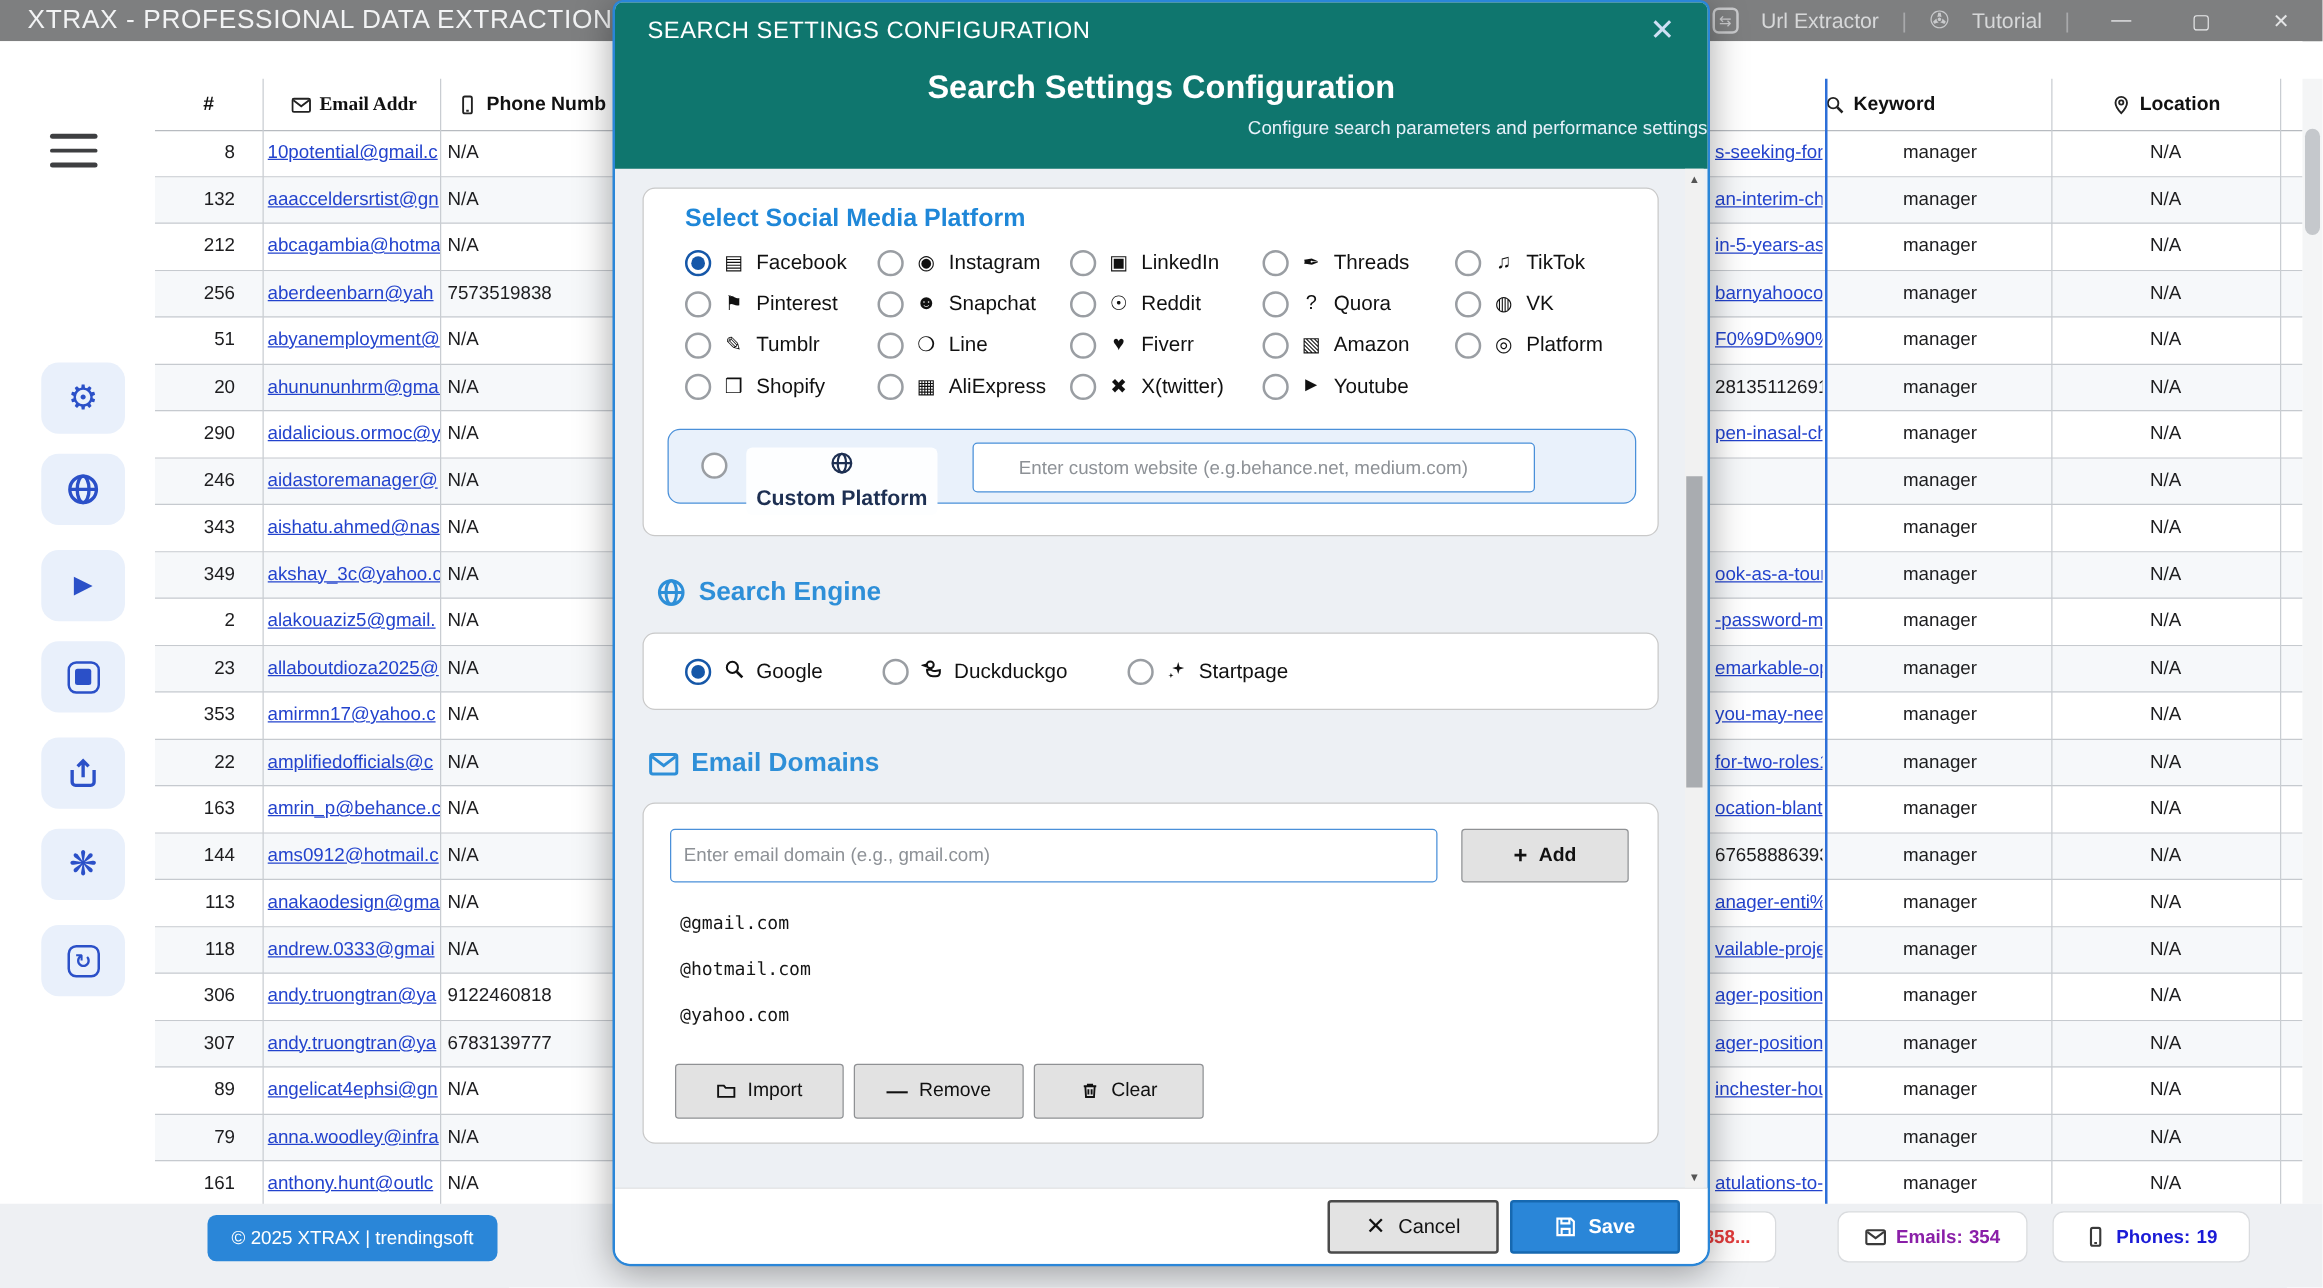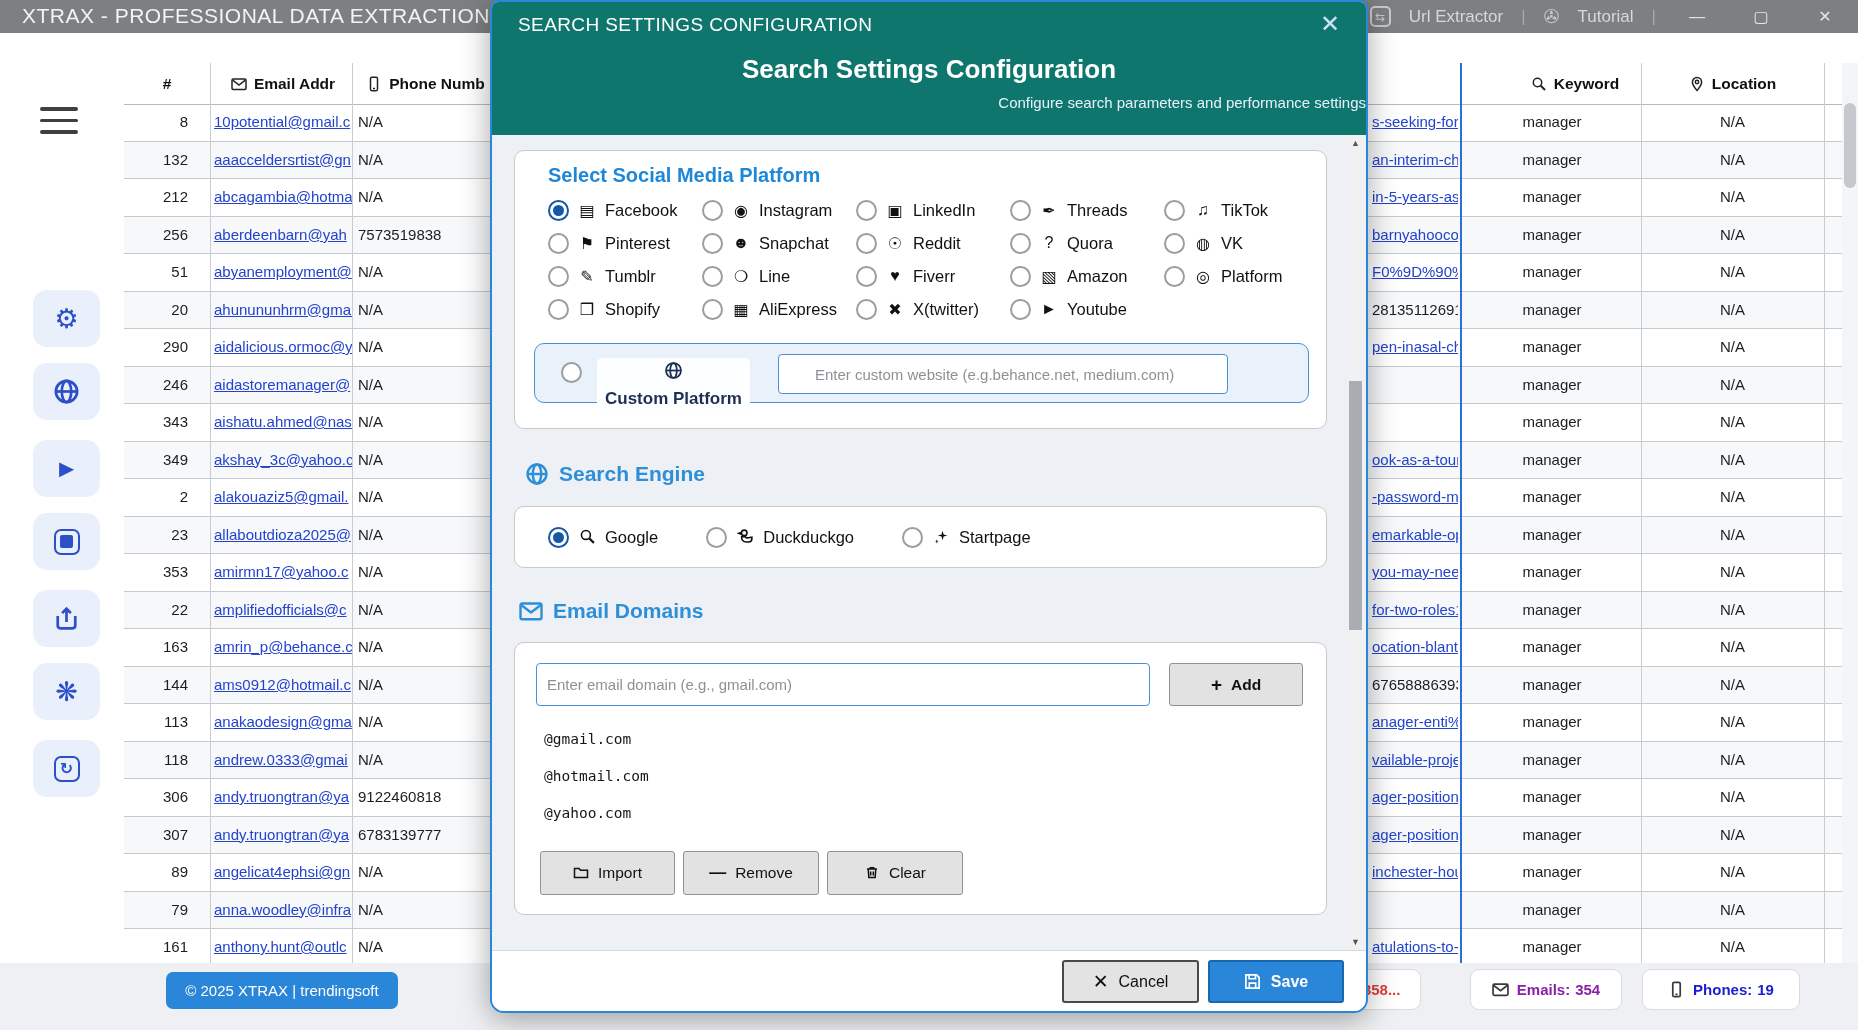--- a/index.html
+++ b/index.html
@@ -149,35 +149,35 @@
       <div class="side-btn" style="top: 707px;">
         <span class="sync-outer">↻</span>
       </div>
     </div>
 </div>
 
 <div id="table-region">
   <div class="thead-cell" style="left:0;width:86px;">
       <span>#</span>
     </div>
-  <div class="thead-cell" style="left:90px;width:138px;">
+  <div class="thead-cell" style="left:90px;width:138px;font-family:Liberation Serif, serif;">
     <svg viewBox="0 0 16 16">
         <rect x="1" y="3" width="14" height="10.5" rx="1.2"></rect>
         <path d="M1.7 4.2 8 9l6.3-4.8"></path>
       </svg>
     <span>Email Addr</span>
   </div>
   <div class="thead-cell" style="left:234px;width:135px;">
     <svg viewBox="0 0 16 16">
         <rect x="4.5" y="1.2" width="7" height="13.5" rx="1.4"></rect>
         <path d="M7 12.6h2"></path>
       </svg>
     <span>Phone Numb</span>
   </div>
-  <div class="thead-cell" style="left:1362px;width:178px;">
+  <div class="thead-cell" style="left:1291px;width:178px;">
     <svg viewBox="0 0 16 16">
         <circle cx="6.5" cy="6.5" r="4.2"></circle>
         <path d="M9.8 9.8 14 14" stroke-width="2"></path>
       </svg>
     <span>Keyword</span>
   </div>
   <div class="thead-cell" style="left:1517px;width:183px;">
     <svg viewBox="0 0 16 16">
         <path d="M8 1.5a4.6 4.6 0 0 1 4.6 4.6c0 3.4-4.6 8.4-4.6 8.4S3.4 9.5 3.4 6.1A4.6 4.6 0 0 1 8 1.5z"></path>
         <circle cx="8" cy="6" r="1.7"></circle>

